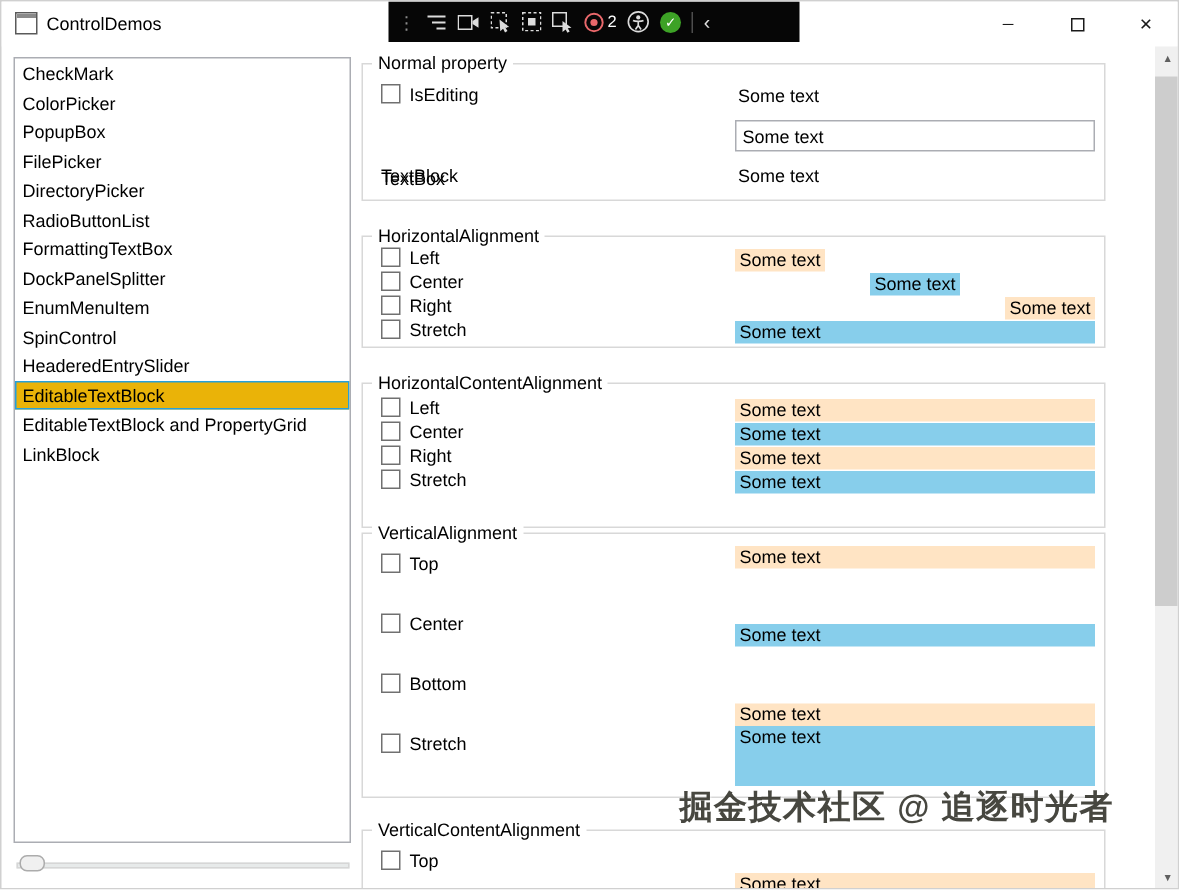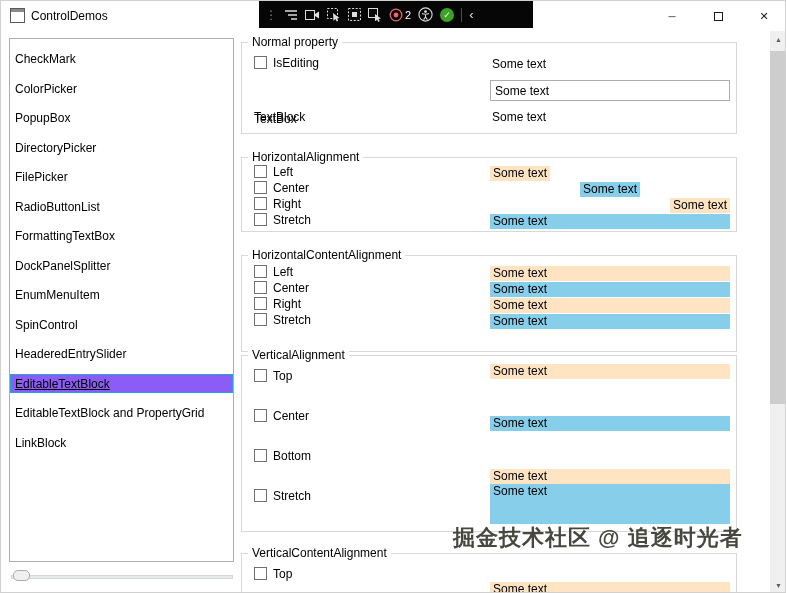--- a/index.html
+++ b/index.html
@@ -21,22 +21,22 @@
   .tb-grip { color:#8a8a8a; font-size:12px; line-height:12px; }
   .tb-btn { display:flex; align-items:center; justify-content:center; }
   .tb-badge { display:flex; align-items:center; gap:2px; }
   .tb-count { color:#fff; font-size:11px; }
   .ok-circle { width:14px; height:14px; border-radius:50%; background:#3DA226; color:#fff; font-size:9px; display:flex; align-items:center; justify-content:center; }
   .tb-divider { width:1px; height:14px; background:#4d4d4d; }
   .tb-chevron { color:#e0e0e0; font-size:13px; }
 
   
   .sidebar { position:absolute; left:8px; top:37px; width:225px; height:524px; background:#fff; border:1px solid #ABADB3; overflow:hidden; }
-  .list-item { height:19.5px; line-height:18px; padding:0 4px; border:1px solid transparent; cursor:default;margin-top:10px; }
-  .list-item.selected { background:#8b5cf6; border-color:#26A0DA;text-decoration:underline; }
+  .list-item { height:19.5px; line-height:18px; padding:0 4px; border:1px solid transparent; cursor:default; }
+  .list-item.selected { background:#eab308; border-color:#26A0DA; }
 
   
   .slider-track { position:absolute; left:10px; top:574px; width:222px; height:4px; background:#E7EAEA; border:1px solid #D6D6D6; }
   .slider-thumb { position:absolute; left:12px; top:569px; width:17px; height:11px; background:#F0F0F0; border:1px solid #ACACAC; border-radius:5px; }
 
   
   .groupbox { position:absolute; left:240px; width:496px; border:1px solid #D8D8D8; background:#fff; }
   .gb-title { position:absolute; top:-8px; left:6px; background:#fff; padding:0 4px; white-space:nowrap; }
   .opt { position:absolute; left:12px; height:15px; display:flex; align-items:center; gap:6px; white-space:nowrap; }
   .checkbox { width:13px; height:13px; border:1px solid #707070; background:#fff; display:inline-block; flex:0 0 auto; }
@@ -130,22 +130,22 @@
       <div class="win-btn close">
           <span>✕</span>
         </div>
     </div>
   </div>
 
   <div class="sidebar">
     <div class="list-item">CheckMark</div>
     <div class="list-item">ColorPicker</div>
     <div class="list-item">PopupBox</div>
+    <div class="list-item">FilePicker</div>
     <div class="list-item">DirectoryPicker</div>
-    <div class="list-item">FilePicker</div>
     <div class="list-item">RadioButtonList</div>
     <div class="list-item">FormattingTextBox</div>
     <div class="list-item">DockPanelSplitter</div>
     <div class="list-item">EnumMenuItem</div>
     <div class="list-item">SpinControl</div>
     <div class="list-item">HeaderedEntrySlider</div>
     <div class="list-item selected">EditableTextBlock</div>
     <div class="list-item">EditableTextBlock and PropertyGrid</div>
     <div class="list-item">LinkBlock</div>
   </div>

